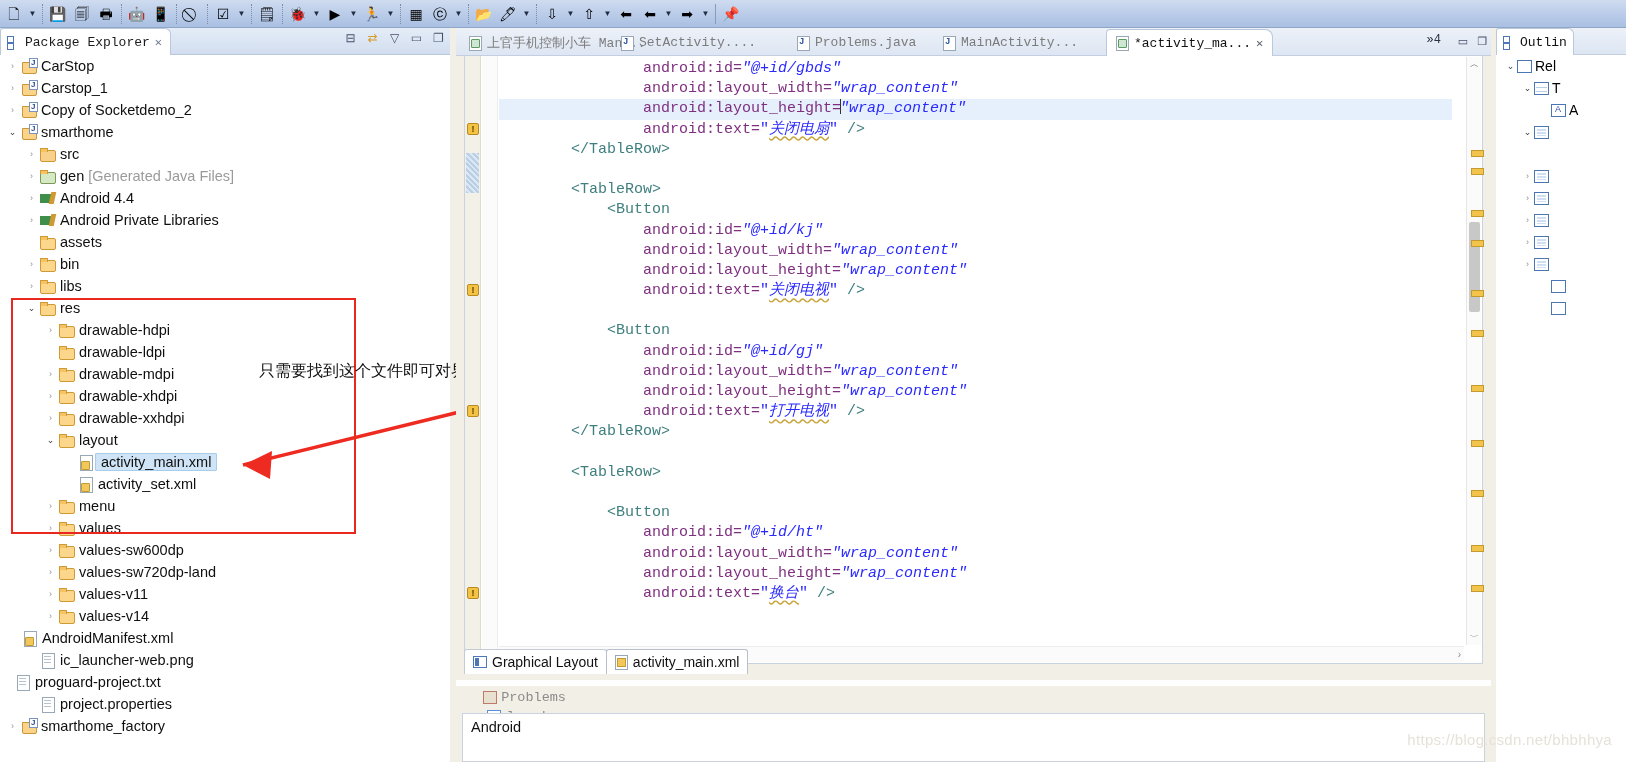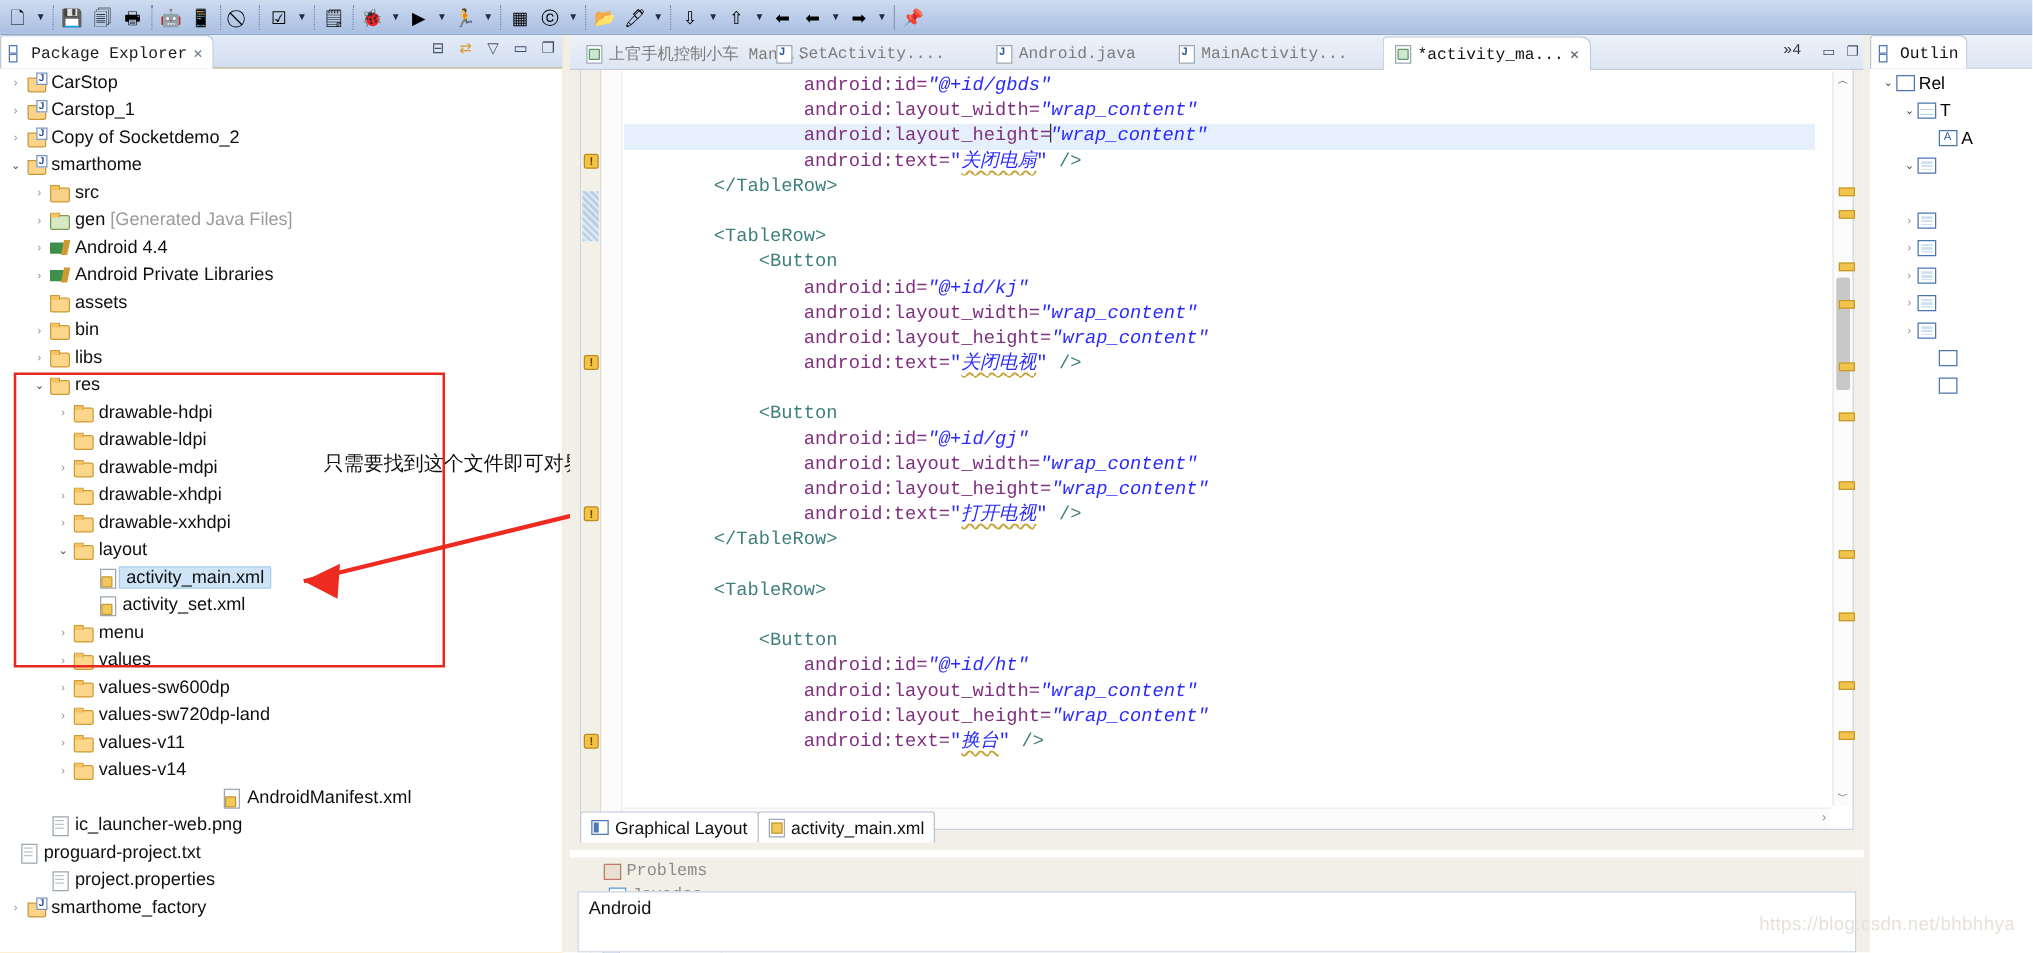--- a/index.html
+++ b/index.html
@@ -29,21 +29,21 @@
   }
   .tb-sep{
     width:1px; height:20px; margin:0 3px;
     border-left:1px dotted #7c8ca8;
   }
   .tb-sep.solid{ border-left:1px solid #8b9bb5; }
 
   
   #pkg-panel{
     position:absolute; left:0; top:28px; width:450px; height:734px;
-    background:#eab308;
+    background:#14532d;
   }
   #pkg-tabbar{
     position:relative; height:27px;
     background:linear-gradient(#e4ecf7,#d2def0);
     border-bottom:1px solid #b9c8dd;
   }
   #pkg-tab{
     position:absolute; left:0; top:0; height:27px;
     display:flex; align-items:center; gap:5px; padding:0 8px 0 6px;
     background:#ffffff;
@@ -610,21 +610,21 @@
         </span>
         <span class="lbl"><span>values-v11</span></span>
       </div>
       <div class="row" style="padding-left: 44px;">
         <span class="arw">›</span>
         <span class="ico">
           <span class="fld"></span>
         </span>
         <span class="lbl"><span>values-v14</span></span>
       </div>
-      <div class="row" style="padding-left: 42px; justify-content: center;">
+      <div class="row" style="padding-left: 7px;">
         <span class="arw"></span>
         <span class="ico">
           <span class="xml"></span>
         </span>
         <span class="lbl"><span>AndroidManifest.xml</span></span>
       </div>
       <div class="row" style="padding-left: 25px;">
         <span class="arw"></span>
         <span class="ico">
           <span class="fil"></span>
@@ -668,21 +668,21 @@
       <div class="ed-tab" style="left: 4px;">
         <span class="ti-xml"></span>
         <span>上官手机控制小车 Man...</span>
       </div>
       <div class="ed-tab" style="left: 156px;">
         <span class="ti-java"></span>
         <span>SetActivity....</span>
       </div>
       <div class="ed-tab" style="left: 332px;">
         <span class="ti-java"></span>
-        <span>Android.java</span>
+        <span>Problems.java</span>
       </div>
       <div class="ed-tab" style="left: 478px;">
         <span class="ti-java"></span>
         <span>MainActivity...</span>
       </div>
       <div class="ed-tab active" style="left: 650px;">
         <span class="ti-xml"></span>
         <span>*activity_ma...</span>
         <span class="x">✕</span>
       </div>

